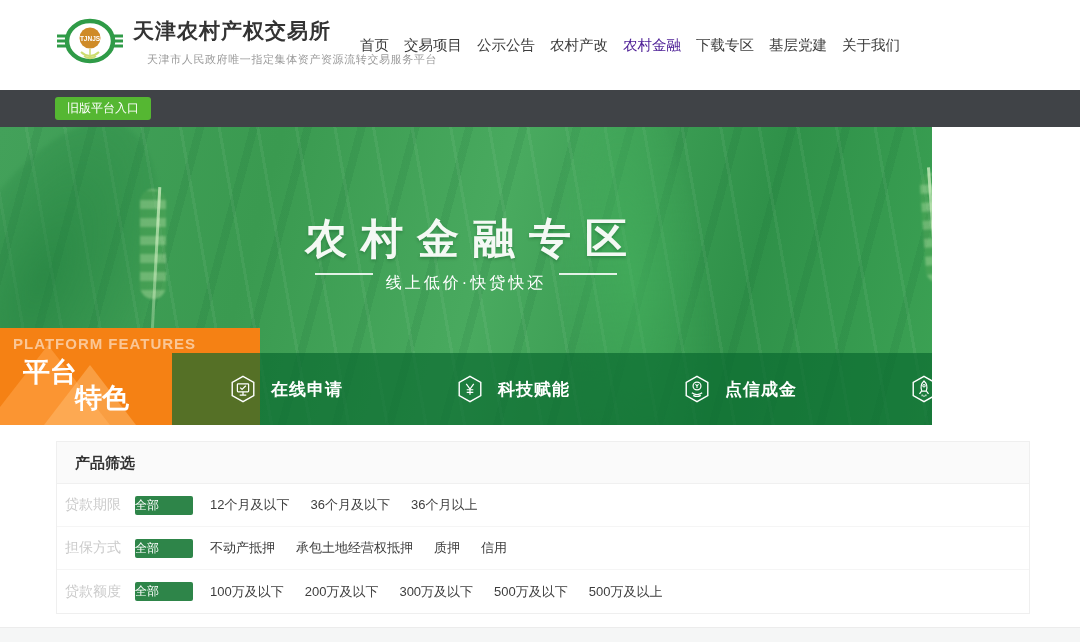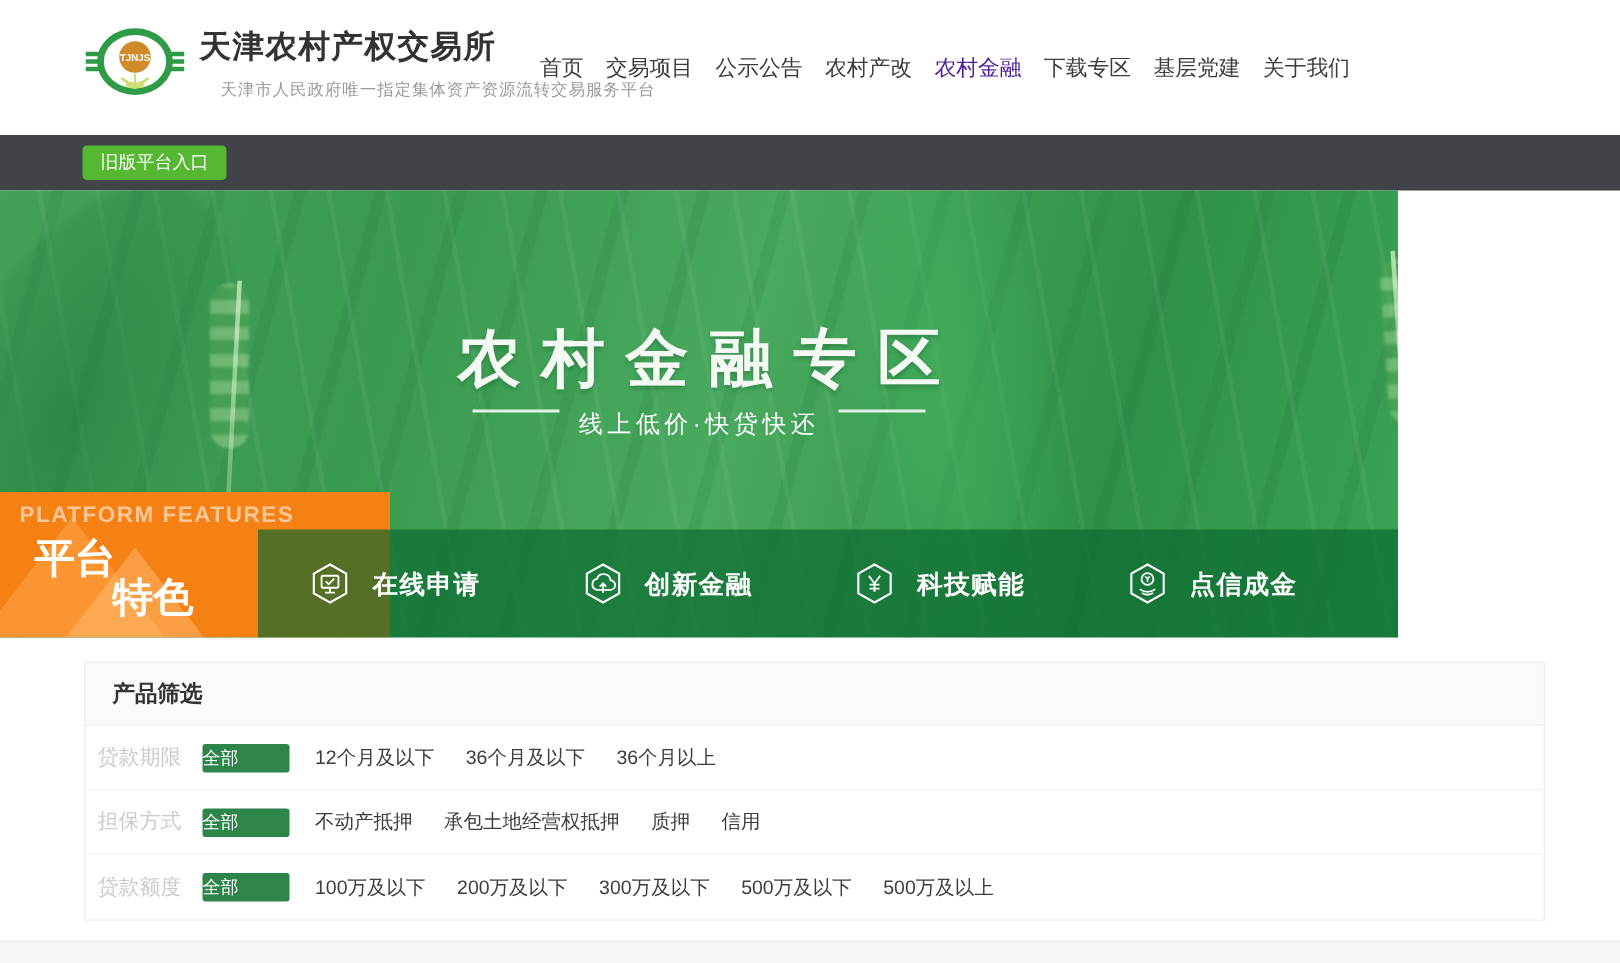--- a/index.html
+++ b/index.html
@@ -166,30 +166,20 @@
             <path d="M16,19 v3 M12.5,22.5 h7" stroke-width="1.3"></path>
             <path d="M13,14.5 l2,2 4,-4" stroke-width="1.3"></path>
           </svg>
         </span>
         <span class="tab-label">在线申请</span>
       </div>
       <div class="tab">
         <span class="tab-icon">
           <svg width="30" height="30" viewBox="0 0 32 32" fill="none" stroke="#ffffff" stroke-width="1.5">
             <polygon points="16,2.5 27.5,9 27.5,23 16,29.5 4.5,23 4.5,9"></polygon>
-            <path d="M11.5,20.5 h9.5 a3.4,3.4 0 0 0 0.4,-6.8 a5,5 0 0 0 -9.7,-1 a4,4 0 0 0 -0.2,7.8" stroke-width="1.3"></path>
-            <path d="M16,22.5 v-6 M13.7,18.2 l2.3,-2.3 2.3,2.3" stroke-width="1.3"></path>
-          </svg>
-        </span>
-        <span class="tab-label">创新金融</span>
-      </div>
-      <div class="tab">
-        <span class="tab-icon">
-          <svg width="30" height="30" viewBox="0 0 32 32" fill="none" stroke="#ffffff" stroke-width="1.5">
-            <polygon points="16,2.5 27.5,9 27.5,23 16,29.5 4.5,23 4.5,9"></polygon>
             <path d="M12,10.5 l4,5.5 4,-5.5 M16,16 v6 M12.5,16.8 h7 M12.5,19.6 h7" stroke-width="1.3"></path>
           </svg>
         </span>
         <span class="tab-label">科技赋能</span>
       </div>
       <div class="tab">
         <span class="tab-icon">
           <svg width="30" height="30" viewBox="0 0 32 32" fill="none" stroke="#ffffff" stroke-width="1.5">
             <polygon points="16,2.5 27.5,9 27.5,23 16,29.5 4.5,23 4.5,9"></polygon>
             <circle cx="16" cy="12.8" r="4.2" stroke-width="1.3"></circle>

